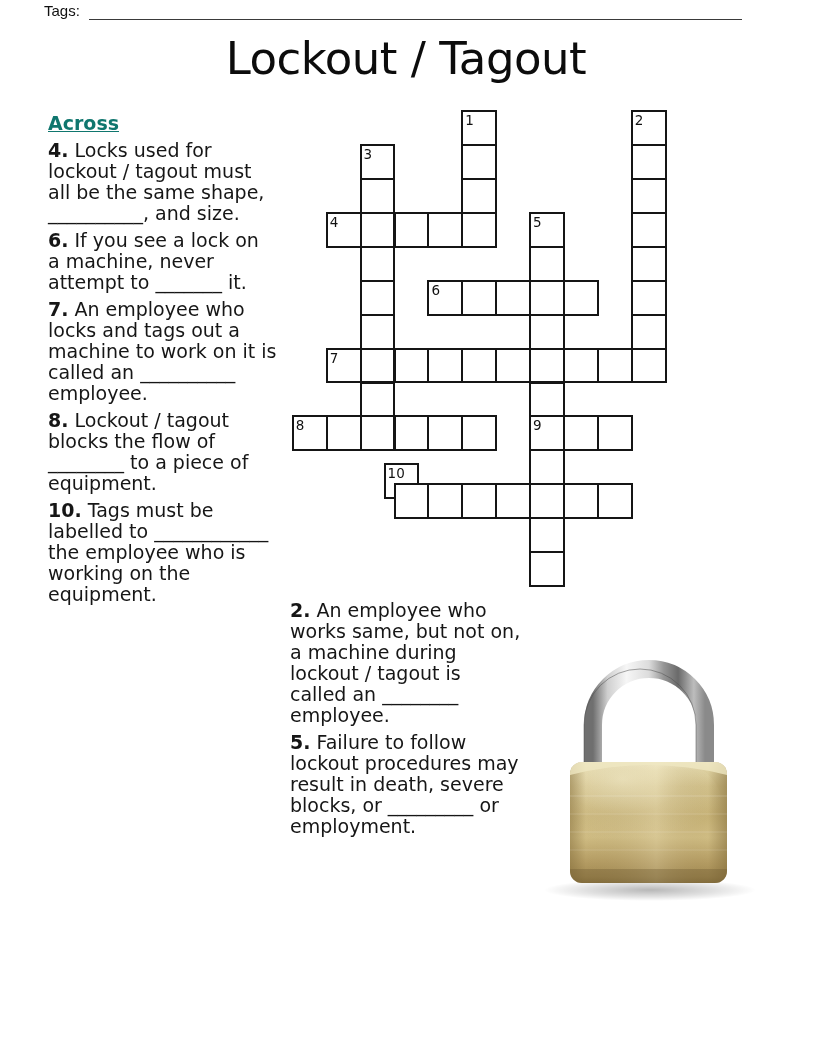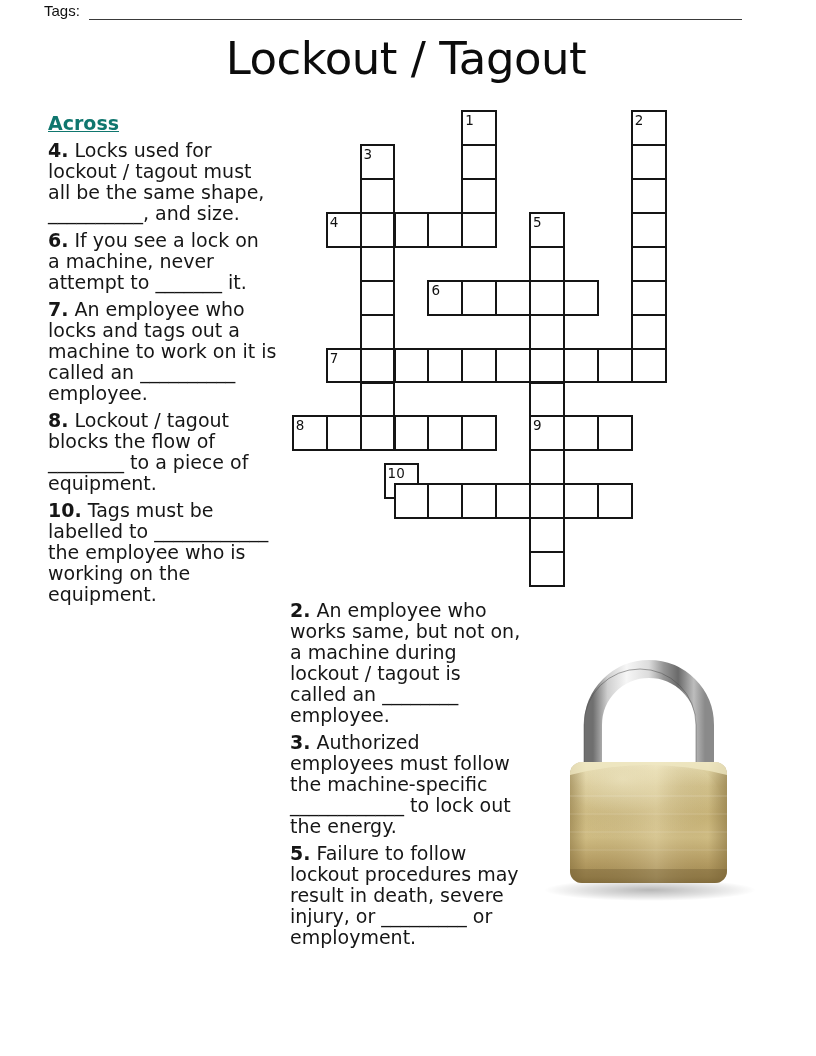--- a/index.html
+++ b/index.html
@@ -66,29 +66,24 @@
 equipment.</span></p>
   </div>
 
   <div class="clue-col col-mid">
     <p class="clue"><b>2.</b> <span>An employee who
 works same, but not on,
 a machine during
 lockout / tagout is
 called an ________
 employee.</span></p>
-    <p class="clue"><b>3.</b> <span>Authorized
-employees must follow
-the machine-specific
-____________ to lock out
-the energy.</span></p>
     <p class="clue"><b>5.</b> <span>Failure to follow
 lockout procedures may
 result in death, severe
-injury, or _________ or
+blocks, or _________ or
 employment.</span></p>
   </div>
 
   <div id="grid">
       <div class="cell" style="left: 461.3px; top: 110.3px;">
         <span class="num">1</span>
       </div>
       <div class="cell" style="left: 461.3px; top: 144.2px;"></div>
       <div class="cell" style="left: 461.3px; top: 178.1px;"></div>
       <div class="cell" style="left: 461.3px; top: 212px;"></div>

